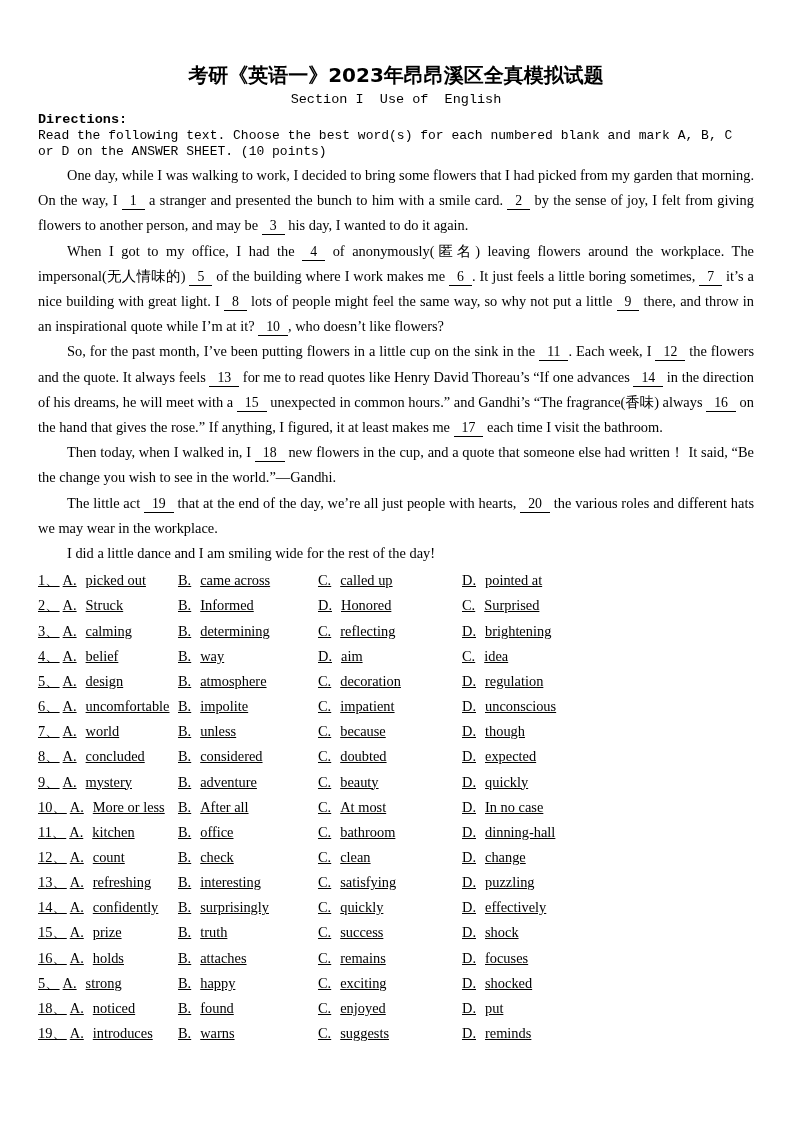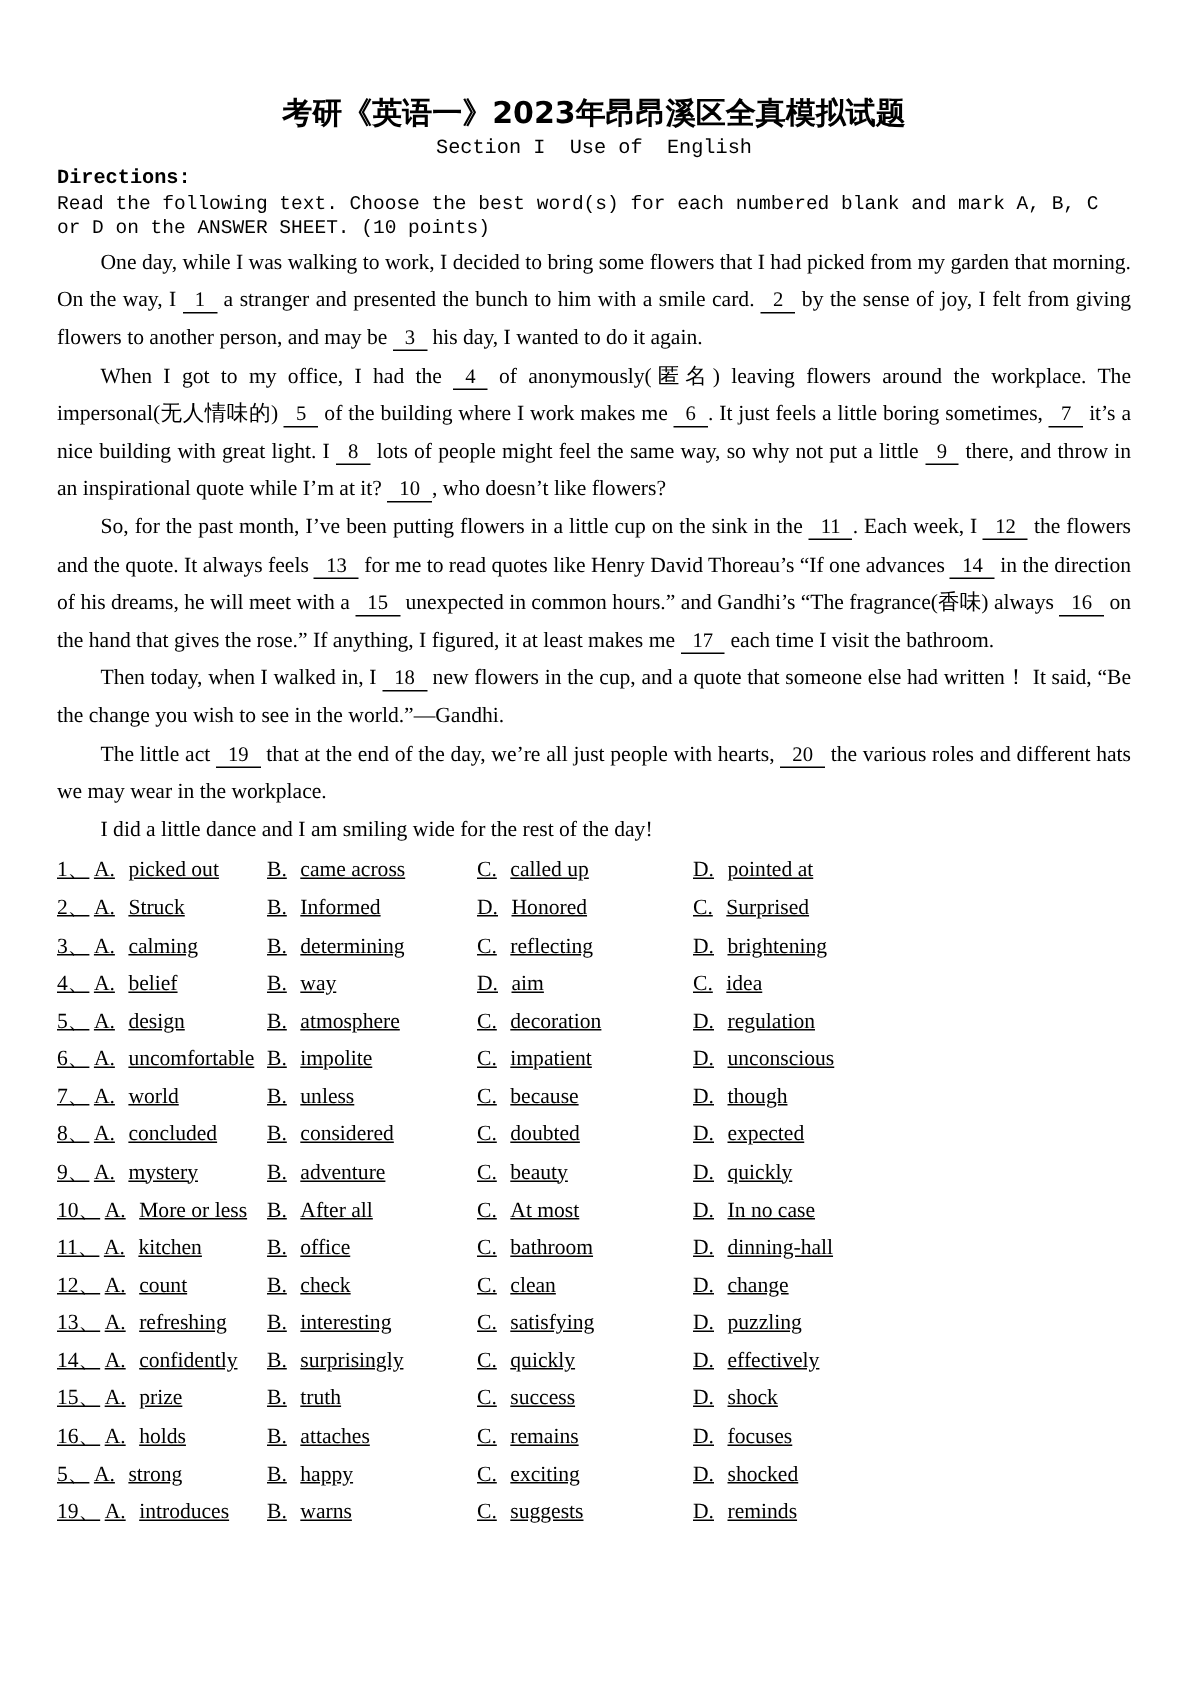--- a/index.html
+++ b/index.html
@@ -168,19 +168,25 @@
         <span class="q-cell"><span class="q-letter">C.</span><span>remains</span></span>
         <span class="q-cell"><span class="q-letter">D.</span><span>focuses</span></span>
       </div>
       <div class="q-row">
         <span class="q-cell"><span class="q-num">5、</span><span class="q-letter">A.</span><span>strong</span></span>
         <span class="q-cell"><span class="q-letter">B.</span><span>happy</span></span>
         <span class="q-cell"><span class="q-letter">C.</span><span>exciting</span></span>
         <span class="q-cell"><span class="q-letter">D.</span><span>shocked</span></span>
       </div>
       <div class="q-row">
+        <span class="q-cell"><span class="q-num">18、</span><span class="q-letter">A.</span><span>noticed</span></span>
+        <span class="q-cell"><span class="q-letter">B.</span><span>found</span></span>
+        <span class="q-cell"><span class="q-letter">C.</span><span>enjoyed</span></span>
+        <span class="q-cell"><span class="q-letter">D.</span><span>put</span></span>
+      </div>
+      <div class="q-row">
         <span class="q-cell"><span class="q-num">19、</span><span class="q-letter">A.</span><span>introduces</span></span>
         <span class="q-cell"><span class="q-letter">B.</span><span>warns</span></span>
         <span class="q-cell"><span class="q-letter">C.</span><span>suggests</span></span>
         <span class="q-cell"><span class="q-letter">D.</span><span>reminds</span></span>
       </div>
     </div>
 </div>
 
 </body></html>

